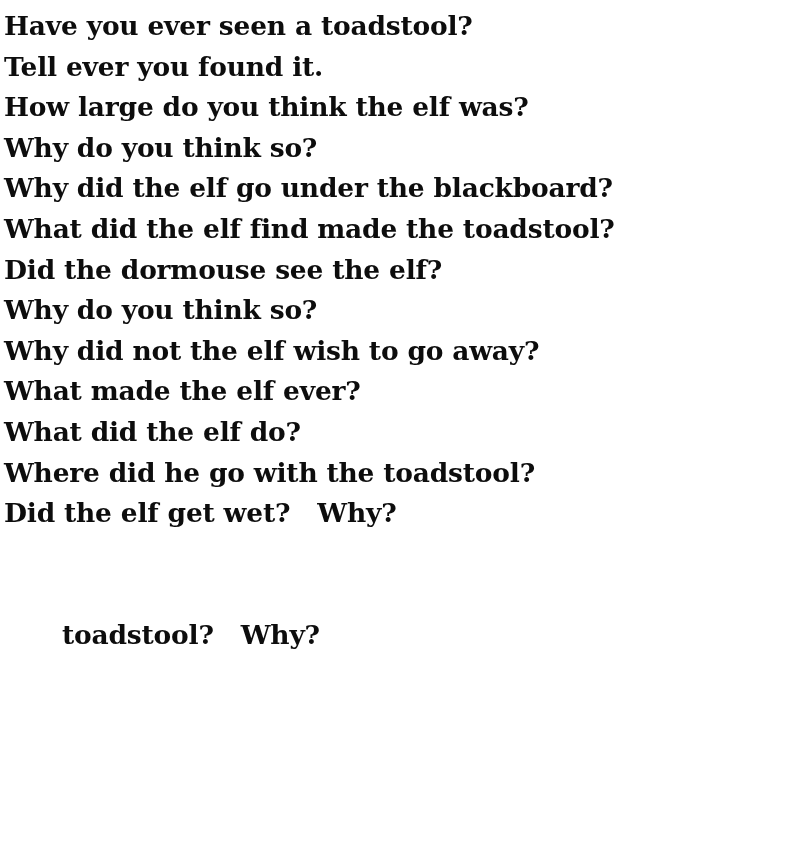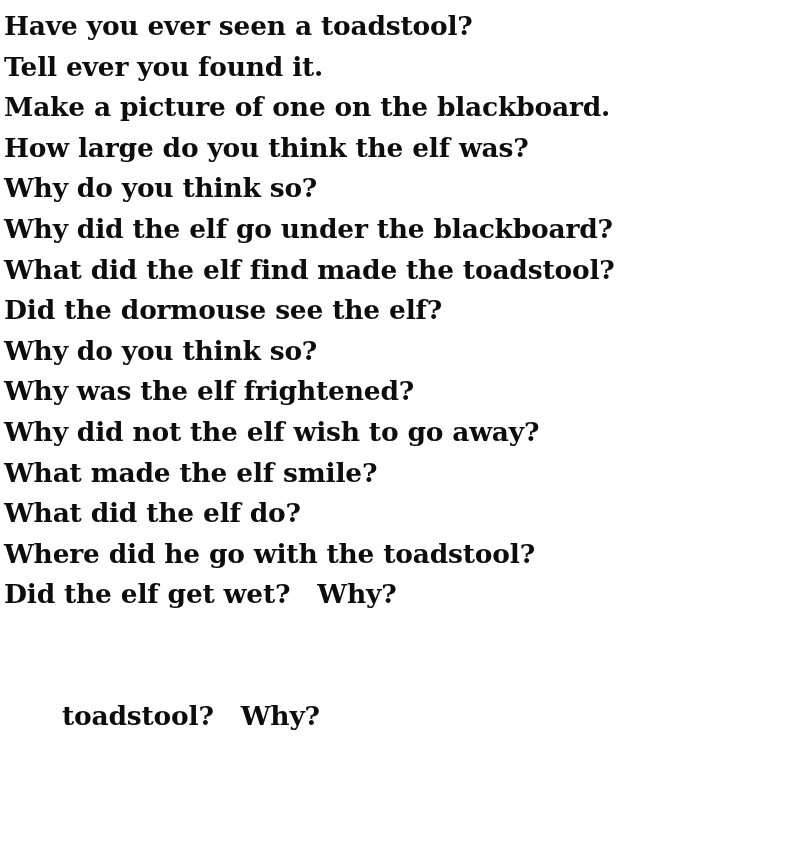--- a/index.html
+++ b/index.html
@@ -56,30 +56,28 @@
   }
 </style>
 </head>
 <body>
 
 <div class="page">
   <div class="question-list">
 
     <div class="question">Have you ever seen a toadstool?</div>
     <div class="question">Tell ever you found it.</div>
-    <div class="question">Make a picture of one on the blackboard.</div>
     <div class="question">How large do you think the elf was?</div>
     <div class="question">Why do you think so?</div>
     <div class="question">Why did the elf go under the blackboard?</div>
     <div class="question">What did the elf find made the toadstool?</div>
     <div class="question">Did the dormouse see the elf?</div>
     <div class="question">Why do you think so?</div>
-    <div class="question">Why was the elf frightened?</div>
     <div class="question">Why did not the elf wish to go away?</div>
-    <div class="question">What made the elf smile?</div>
+    <div class="question">What made the elf ever?</div>
     <div class="question">What did the elf do?</div>
     <div class="question">Where did he go with the toadstool?</div>
     <div class="question">Did the elf get wet?   Why?</div>
 
     <div class="question justified">
       <span class="cont">toadstool?   Why?</span>
     </div>
 
   </div>
 </div>

